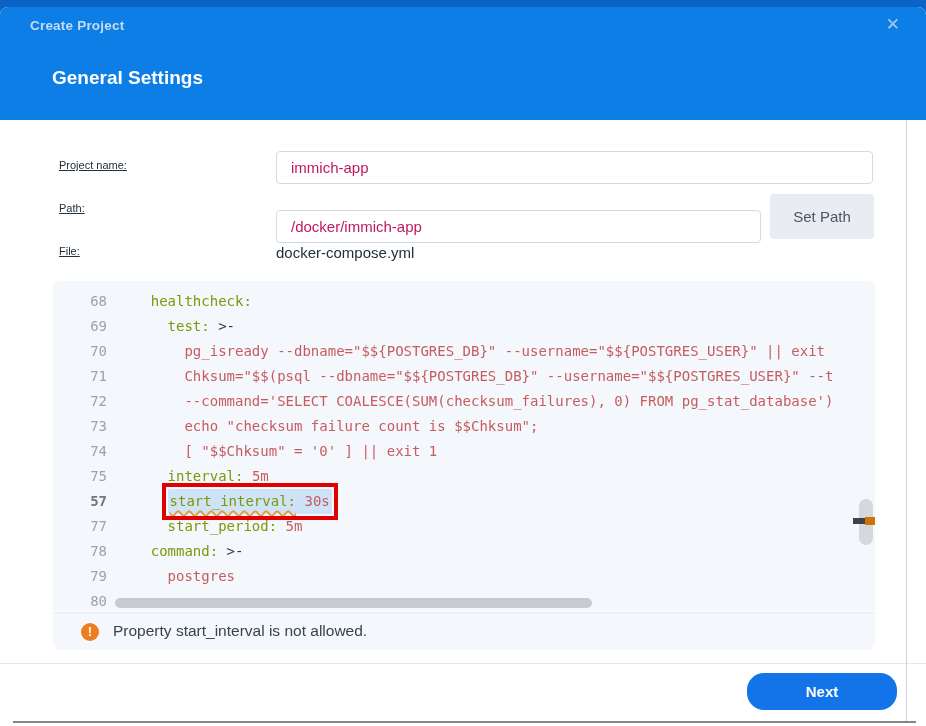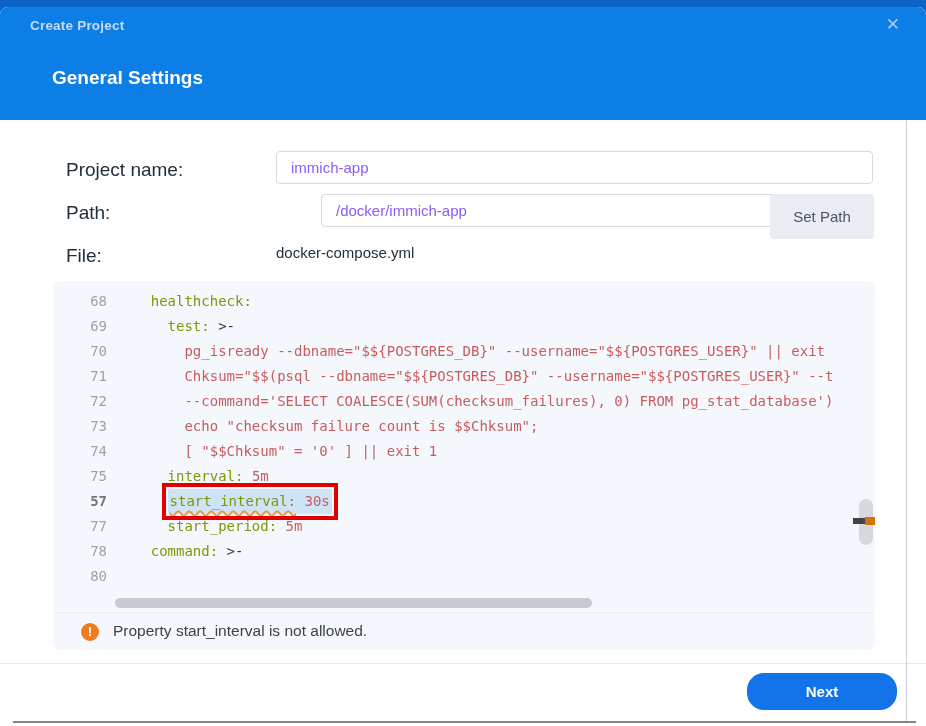--- a/index.html
+++ b/index.html
@@ -18,25 +18,25 @@
   html,body{width:926px;height:726px;overflow:hidden;}
   body{font-family:"Liberation Sans","DejaVu Sans",sans-serif;background:#fff;}
   .screen{position:relative;width:926px;height:726px;background:#fff;padding-left:40px;}
   .backdrop-top{position:absolute;left:0;top:0;width:926px;height:14px;background:var(--backdrop-blue);}
   .dialog{position:absolute;left:0;top:7px;width:926px;height:716px;background:#fff;border-radius:8px 8px 0 0;overflow:hidden;}
   .dlg-header{position:absolute;left:0;top:0;width:100%;height:113px;background:var(--header-blue);}
   .dlg-title{position:absolute;left:30px;top:11px;font-size:13.5px;font-weight:bold;color:#c6dbf4;letter-spacing:.2px;}
   .close-x{position:absolute;right:26px;top:8px;font-size:17px;font-weight:bold;color:#a3c9f1;cursor:pointer;line-height:20px;}
   .dlg-subtitle{position:absolute;left:52px;top:60px;font-size:19px;font-weight:bold;color:#ffffff;}
 
-  .form-label{position:absolute;left:66px;font-size:19px;color:#22303c;}
+  .form-label{position:absolute;left:59px;font-size:11px;color:#22303c;text-decoration:underline;}
   .txt-input{position:absolute;height:33px;border:1px solid #d3dae2;border-radius:4px;background:#fff;
-             font-family:"Liberation Sans","DejaVu Sans",sans-serif;font-size:15px;color:#8b5cf6;padding:0 14px;outline:none;}
+             font-family:"Liberation Sans","DejaVu Sans",sans-serif;font-size:15px;color:#be185d;padding:0 14px;outline:none;}
   #inp-name{left:276px;top:151px;width:597px;}
-  #inp-path{left:276px;top:194px;width:485px;margin-left:45px;}
+  #inp-path{left:276px;top:210px;width:485px;}
   .setpath-btn{position:absolute;left:770px;top:194px;width:104px;height:45px;border:none;border-radius:4px;
                background:#e9edf3;color:#49566
 2;color:#495662;font-size:15px;font-family:"Liberation Sans","DejaVu Sans",sans-serif;cursor:pointer;}
   .file-value{position:absolute;left:276px;top:244px;font-size:15px;color:#22303c;}
 
   .editor{position:absolute;left:53px;top:281px;width:822px;height:330px;background:var(--editor-bg);
           border-radius:6px 6px 0 0;overflow:hidden;font-family:"DejaVu Sans Mono","Liberation Mono",monospace;
           font-size:14px;line-height:25px;}
   .lines{position:absolute;left:0;top:8px;width:100%;}
   .row{display:flex;white-space:pre;}
@@ -100,20 +100,21 @@
         <div class="row"><span class="gutter">69</span><span class="codeline"><span class="tok-p">      </span><span class="tok-k">test:</span><span class="tok-p"> &gt;-</span></span></div>
         <div class="row"><span class="gutter">70</span><span class="codeline"><span class="tok-p">        </span><span class="tok-v">pg_isready --dbname="$${POSTGRES_DB}" --username="$${POSTGRES_USER}" || exit</span></span></div>
         <div class="row"><span class="gutter">71</span><span class="codeline"><span class="tok-p">        </span><span class="tok-v">Chksum="$$(psql --dbname="$${POSTGRES_DB}" --username="$${POSTGRES_USER}" --t</span></span></div>
         <div class="row"><span class="gutter">72</span><span class="codeline"><span class="tok-p">        </span><span class="tok-v">--command='SELECT COALESCE(SUM(checksum_failures), 0) FROM pg_stat_database')</span></span></div>
         <div class="row"><span class="gutter">73</span><span class="codeline"><span class="tok-p">        </span><span class="tok-v">echo "checksum failure count is $$Chksum";</span></span></div>
         <div class="row"><span class="gutter">74</span><span class="codeline"><span class="tok-p">        </span><span class="tok-v">[ "$$Chksum" = '0' ] || exit 1</span></span></div>
         <div class="row"><span class="gutter">75</span><span class="codeline"><span class="tok-p">      </span><span class="tok-k">interval:</span><span class="tok-p"> </span><span class="tok-v">5m</span></span></div>
         <div class="row"><span class="gutter active">57</span><span class="codeline"><span class="tok-p">      </span><span class="err-box"><span class="sel"><span class="tok-ks">start_interval:</span><span class="tok-p"> </span><span class="tok-v">30s</span></span></span></span></div>
         <div class="row"><span class="gutter">77</span><span class="codeline"><span class="tok-p">      </span><span class="tok-k">start_period:</span><span class="tok-p"> </span><span class="tok-v">5m</span></span></div>
         <div class="row"><span class="gutter">78</span><span class="codeline"><span class="tok-p">    </span><span class="tok-k">command:</span><span class="tok-p"> &gt;-</span></span></div>
+        <div class="row"><span class="gutter">79</span><span class="codeline"><span class="tok-p">      </span><span class="tok-v">postgres</span></span></div>
         <div class="row"><span class="gutter">80</span><span class="codeline"><span class="tok-p">      </span></span></div>
       </div>
     <div class="hscroll"></div>
     <div class="vscroll"></div>
     <div class="vmark-dark"></div>
     <div class="vmark-orange"></div>
   </div>
 
   <div class="error-bar">
     <div class="warn-icon">!</div>

